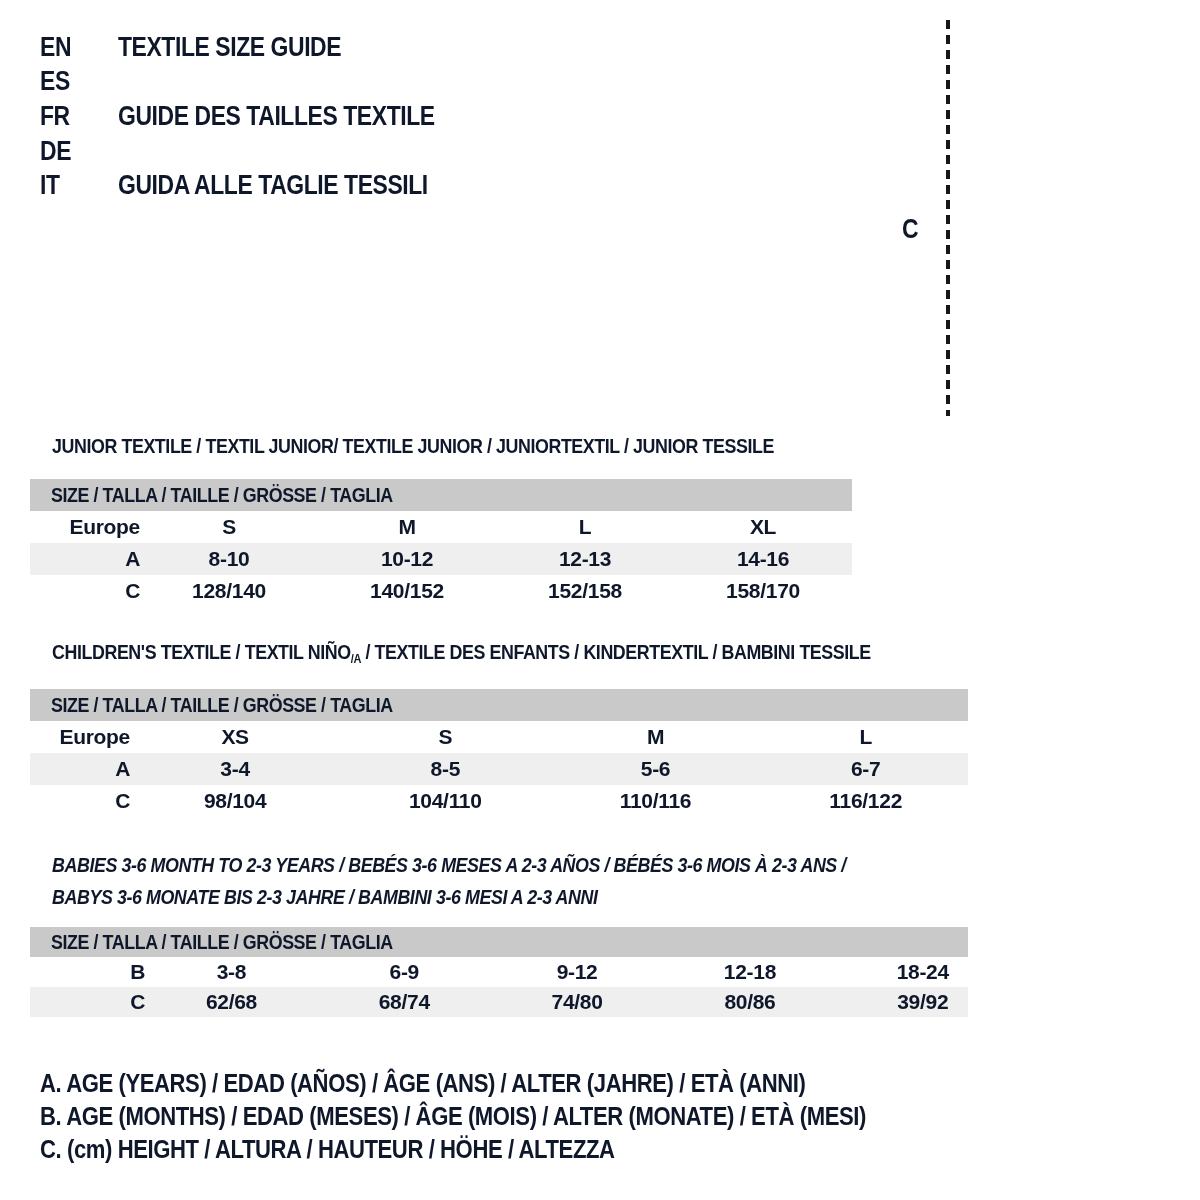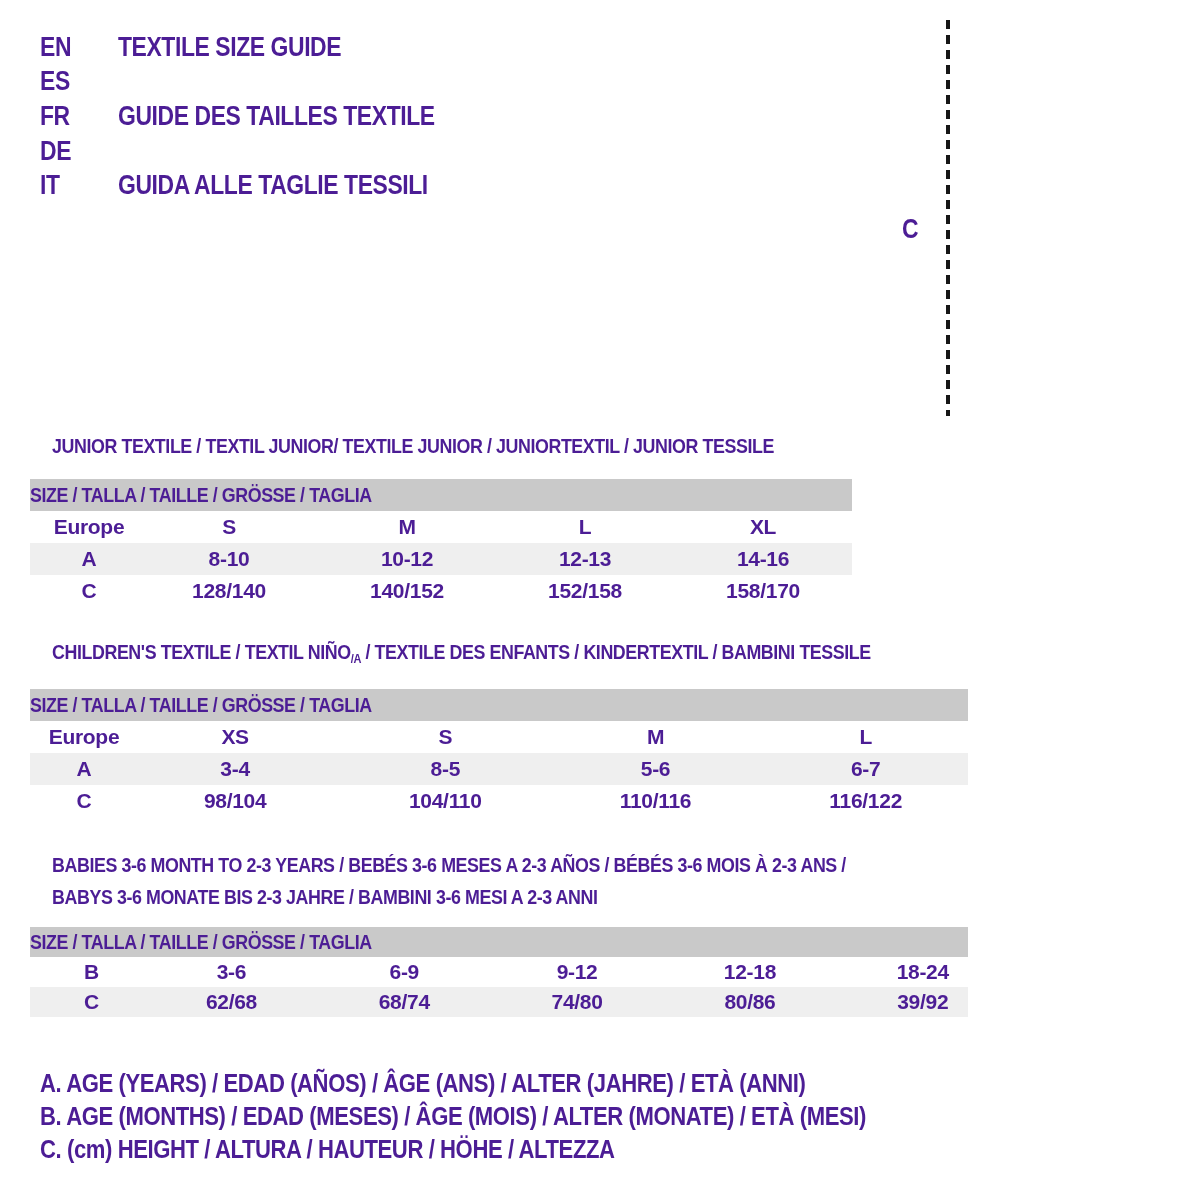--- a/index.html
+++ b/index.html
@@ -4,21 +4,21 @@
 <style>
   * { margin: 0; padding: 0; box-sizing: border-box; }
   html, body { background: #ffffff; }
   .page {
     position: relative;
     width: 968px;
     height: 1200px;
     background: #ffffff;
     font-family: "Liberation Sans", "DejaVu Sans", sans-serif;
     font-weight: 700;
-    color: #4c1d95;
+    color: #0f172a;
     letter-spacing: -0.3px;
     overflow: hidden;
   }
   .condensed {
     display: inline-block;
     transform: scaleX(0.85);
     transform-origin: 0 50%;
     white-space: nowrap;
     letter-spacing: -0.5px;
   }
@@ -33,32 +33,32 @@
     position: absolute; left: 946px; top: 20px; width: 4px; height: 396px;
     background: repeating-linear-gradient(to bottom, #161616 0 9px, transparent 9px 15px);
   }
   .measure-label { position: absolute; left: 902px; top: 214px; font-size: 27px; }
   .silhouette { position: absolute; left: 966px; top: 16px; }
 
   
   .section-title { position: absolute; left: 40px; font-size: 21px; margin-left: 12px; }
   .title-junior   { top: 434px; }
   .title-children { top: 640px; }
-  .title-babies   { top: 849px; line-height: 32px; }
+  .title-babies   { top: 849px; line-height: 32px; font-style: italic; }
   .sub-a { font-size: 13px; vertical-align: -4px; letter-spacing: -0.5px; }
 
   
   .size-table { position: absolute; left: 30px; }
   .tbl-header {
     background: #c9c9c9; display: flex; align-items: center;
-    padding-left: 0; font-size: 21px;
+    padding-left: 21px; font-size: 21px;
   }
   .tbl-row { display: grid; align-items: center; font-size: 21px; }
   .tbl-row.shaded { background: #efefef; }
-  .row-label { padding-left: 8px; text-align: center; }
+  .row-label { padding-left: 8px; text-align: right; }
   .cell { text-align: center; }
 
   .junior-table   { top: 479px; width: 822px; }
   .junior-table .tbl-header { height: 32px; }
   .junior-table .tbl-row { height: 32px; grid-template-columns: 110px repeat(4, 1fr); }
 
   .children-table { top: 689px; width: 1151px; }
   .children-table .tbl-header { height: 32px; }
   .children-table .tbl-row { height: 32px; grid-template-columns: 100px repeat(5, 1fr); }
 
@@ -217,21 +217,21 @@
   <div class="section-title title-babies">
     <div><span class="condensed">BABIES 3-6 MONTH TO 2-3 YEARS / BEBÉS 3-6 MESES A 2-3 AÑOS / BÉBÉS 3-6 MOIS À 2-3 ANS /</span></div>
     <div><span class="condensed">BABYS 3-6 MONATE BIS 2-3 JAHRE / BAMBINI 3-6 MESI A 2-3 ANNI</span></div>
   </div>
   <div class="size-table babies-table">
     <div class="tbl-header">
       <span class="condensed">SIZE / TALLA / TAILLE / GRÖSSE / TAGLIA</span>
     </div>
     <div class="tbl-row">
       <span class="row-label">B</span>
-      <span class="cell">3-6</span>
+      <span class="cell">3-8</span>
       <span class="cell">6-9</span>
       <span class="cell">9-12</span>
       <span class="cell">12-18</span>
       <span class="cell">18-24</span>
       <span class="cell">24-36</span>
     </div>
     <div class="tbl-row shaded">
       <span class="row-label">C</span>
       <span class="cell">62/68</span>
       <span class="cell">68/74</span>

